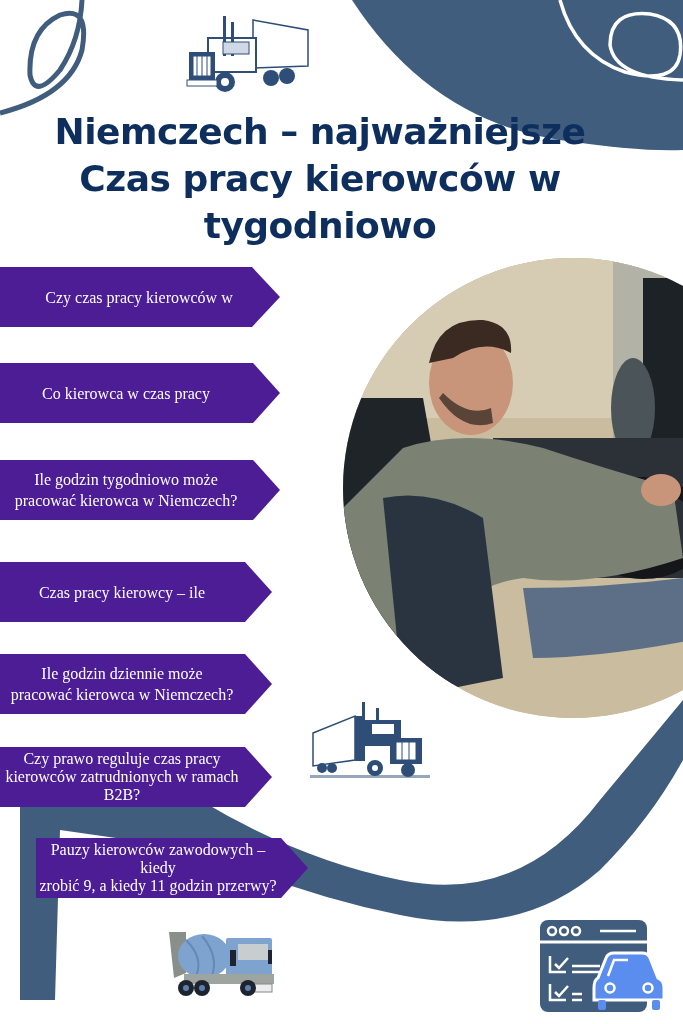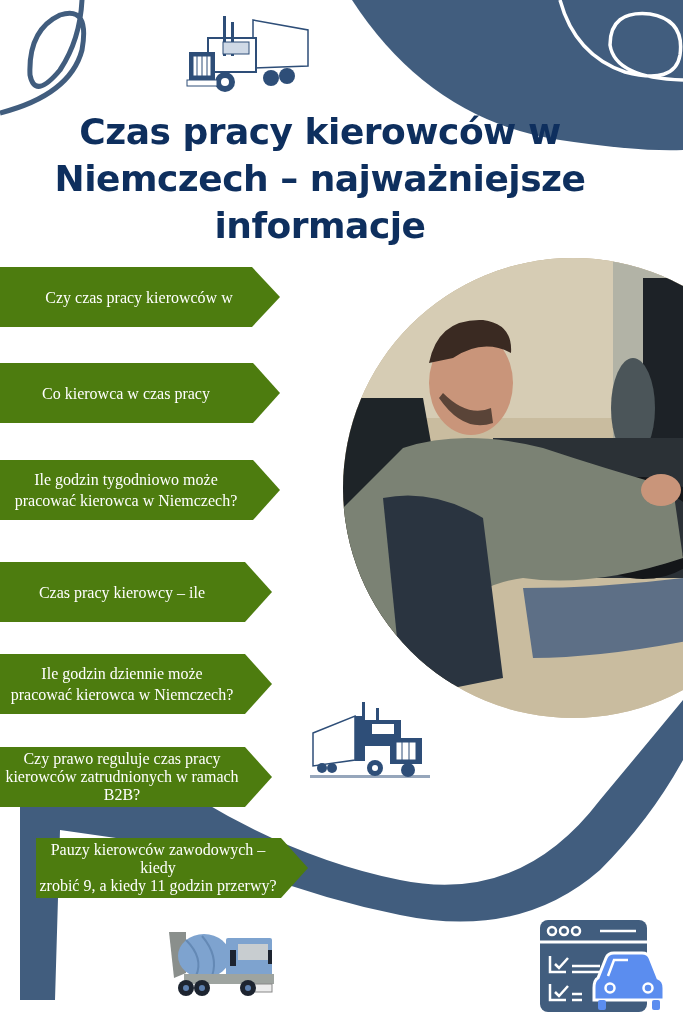--- a/index.html
+++ b/index.html
@@ -13,21 +13,21 @@
     position: absolute; left: 30px; top: 108px; width: 580px;
     text-align: center;
     font-family: "DejaVu Sans", "Liberation Sans", sans-serif;
     font-weight: bold; font-size: 36px; line-height: 47px;
     color: #0e2f5e; letter-spacing: -0.5px;
   }
   .title span { display: block; }
   .banner {
     position: absolute; left: 0;
     height: 60px;
-    background: #4d7c0f;
+    background: #4c1d95;
     color: #ffffff;
     display: flex; align-items: center; justify-content: center;
     text-align: center;
     font-family: "Liberation Serif", "DejaVu Serif", serif;
     font-size: 16px; line-height: 21px;
     box-sizing: border-box; padding-right: 28px;
     cursor: pointer;
   }
   .banner.small { font-size: 16px; line-height: 18px; }
   .banner-text { display: block; }
@@ -67,23 +67,23 @@
     <rect x="40" y="34" width="26" height="12" fill="#cfd9e6" stroke="#2e4e78"></rect>
     <circle cx="42" cy="74" r="10" fill="#2e4e78"></circle>
       <circle cx="42" cy="74" r="4" fill="#ffffff"></circle>
     <circle cx="88" cy="70" r="8" fill="#2e4e78"></circle>
       <circle cx="104" cy="68" r="8" fill="#2e4e78"></circle>
     <rect x="4" y="72" width="30" height="6" fill="#ffffff" stroke="#2e4e78"></rect>
   </svg>
 </div>
 
 <div class="title">
+  <span>Niemczech – najważniejsze</span>
   <span>Czas pracy kierowców w</span>
-  <span>Niemczech – najważniejsze</span>
-  <span>informacje</span>
+  <span>tygodniowo</span>
 </div>
 
 <div class="photo">
   <svg width="460" height="460" viewBox="0 0 460 460">
     <rect width="460" height="460" fill="#c9bc9f"></rect>
     <rect x="0" y="0" width="460" height="160" fill="#d6ccb4"></rect>
     <rect x="270" y="0" width="60" height="200" fill="#9aa19c" opacity="0.6"></rect>
     <rect x="300" y="20" width="40" height="180" fill="#1d2227"></rect>
     <ellipse cx="290" cy="150" rx="22" ry="50" fill="#4b5559"></ellipse>
     <rect x="150" y="180" width="310" height="140" fill="#2b3136"></rect>

